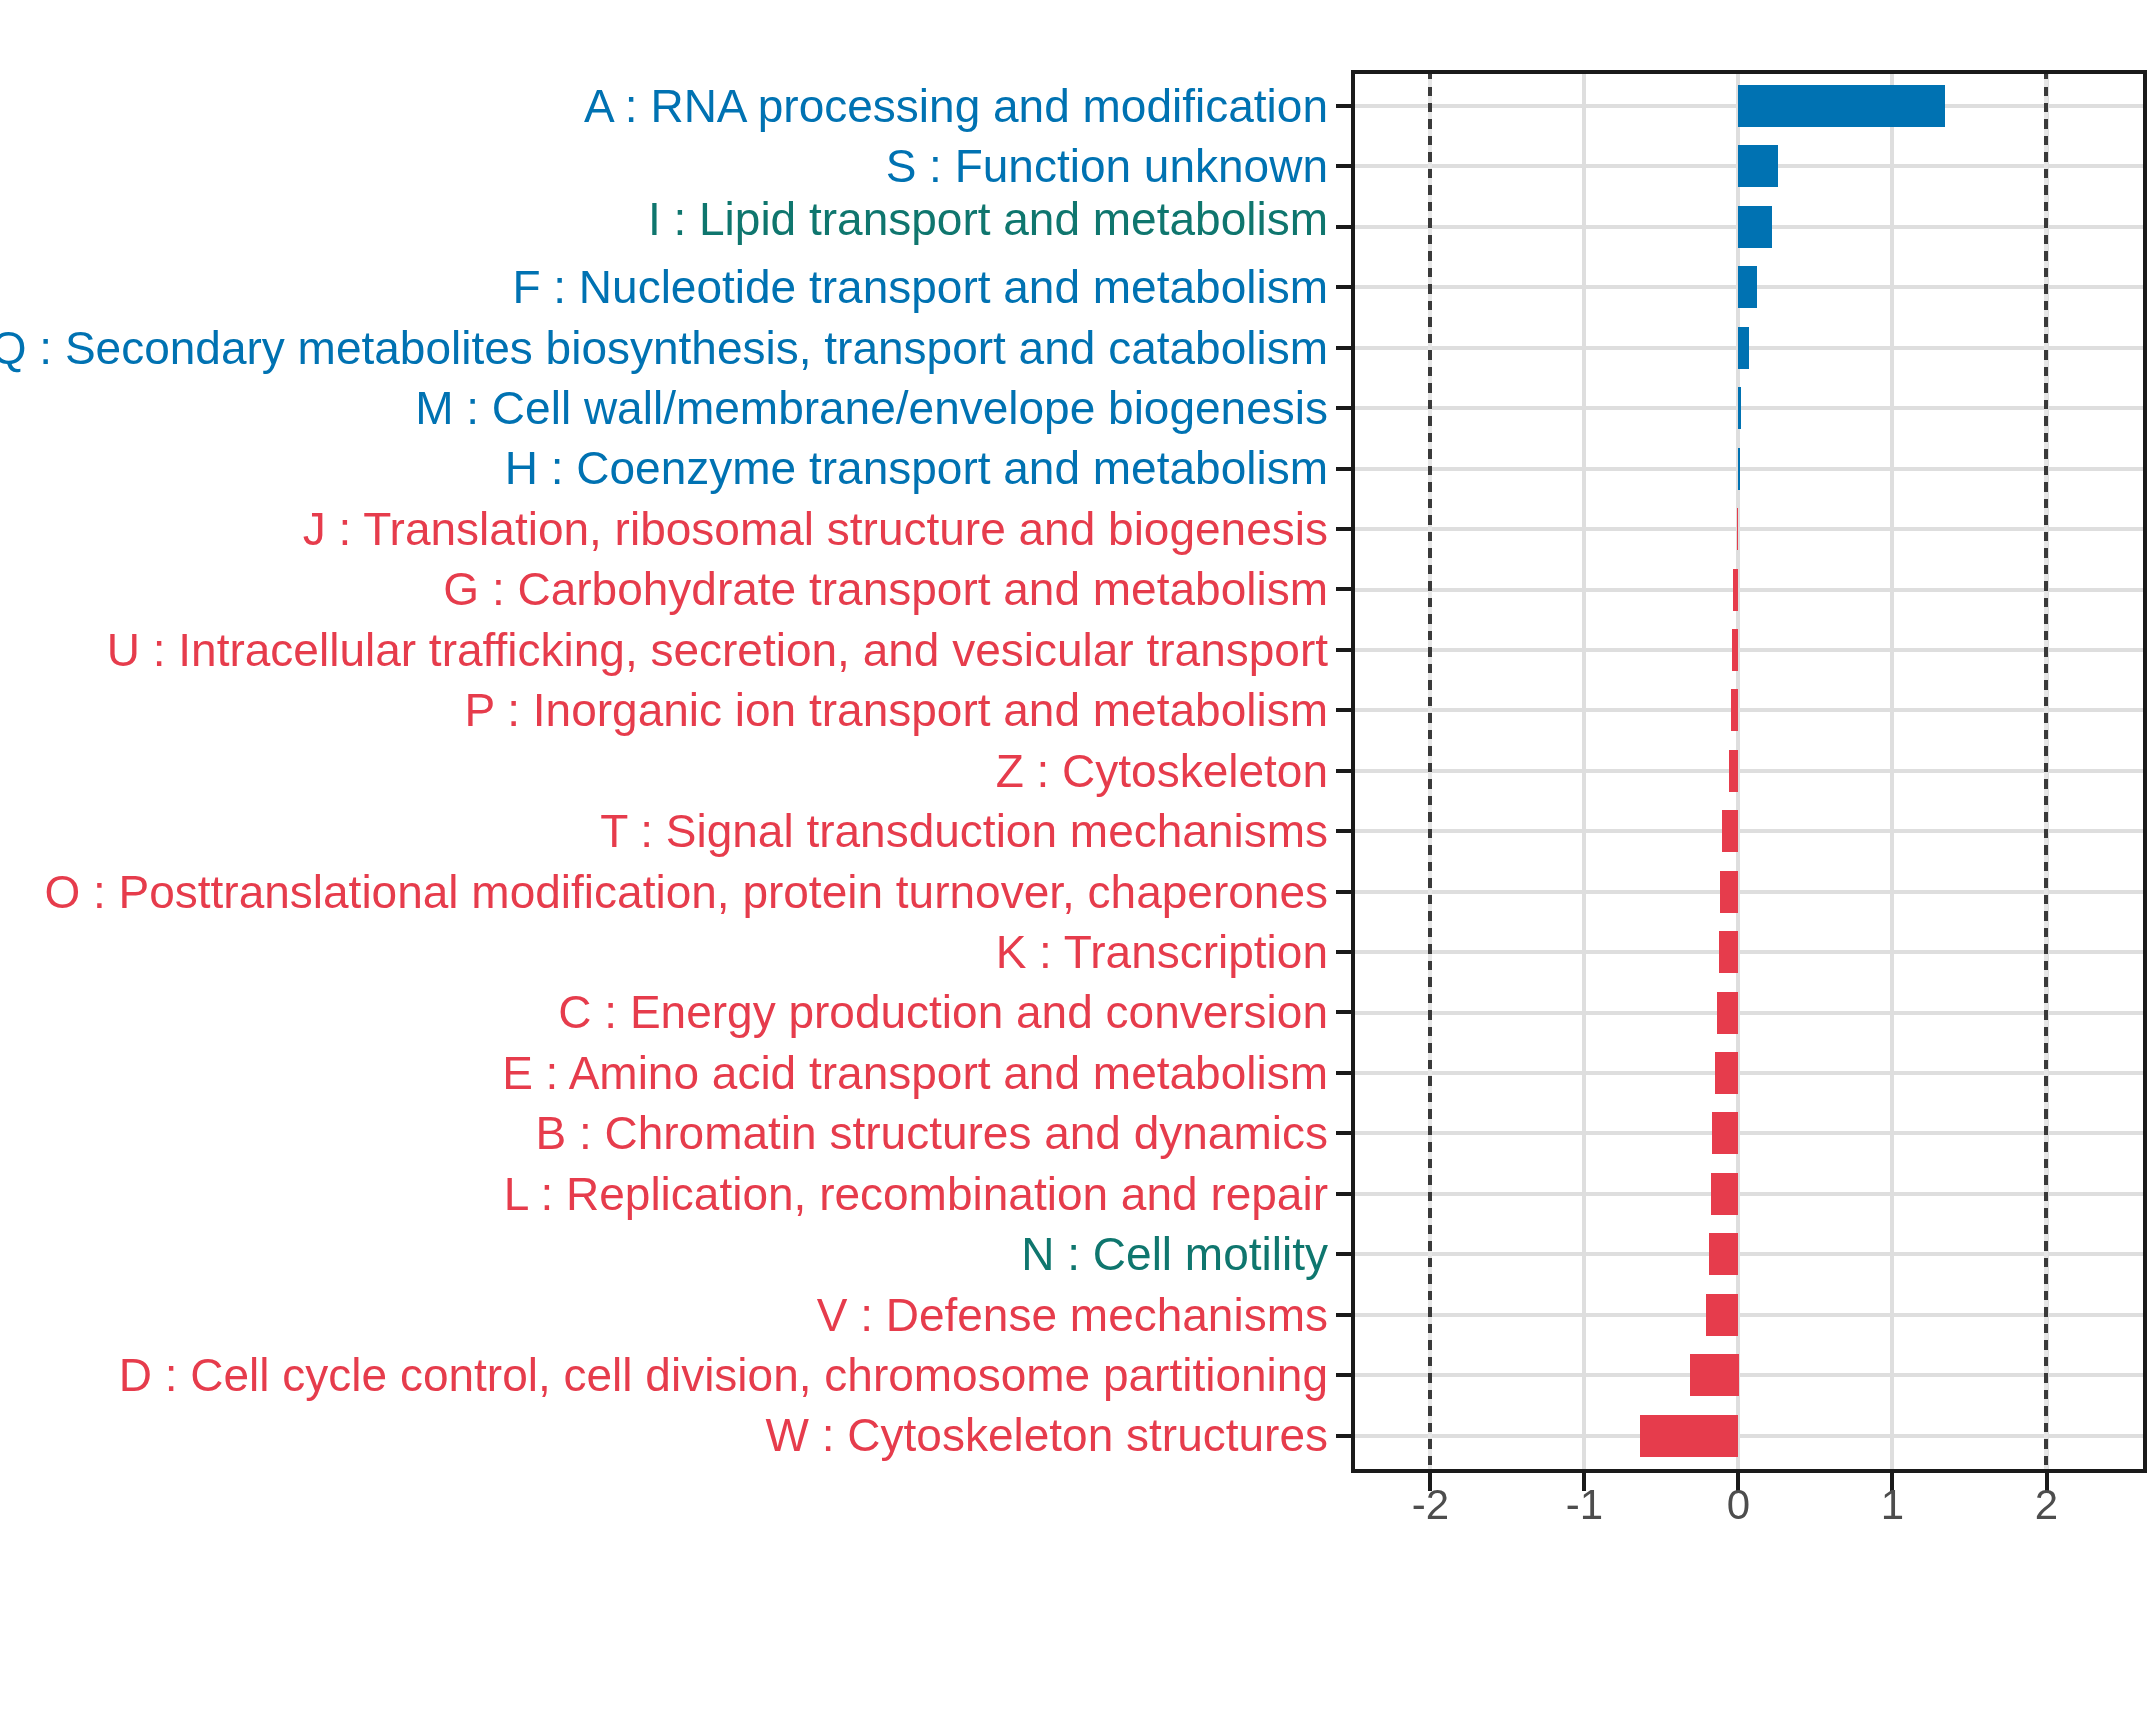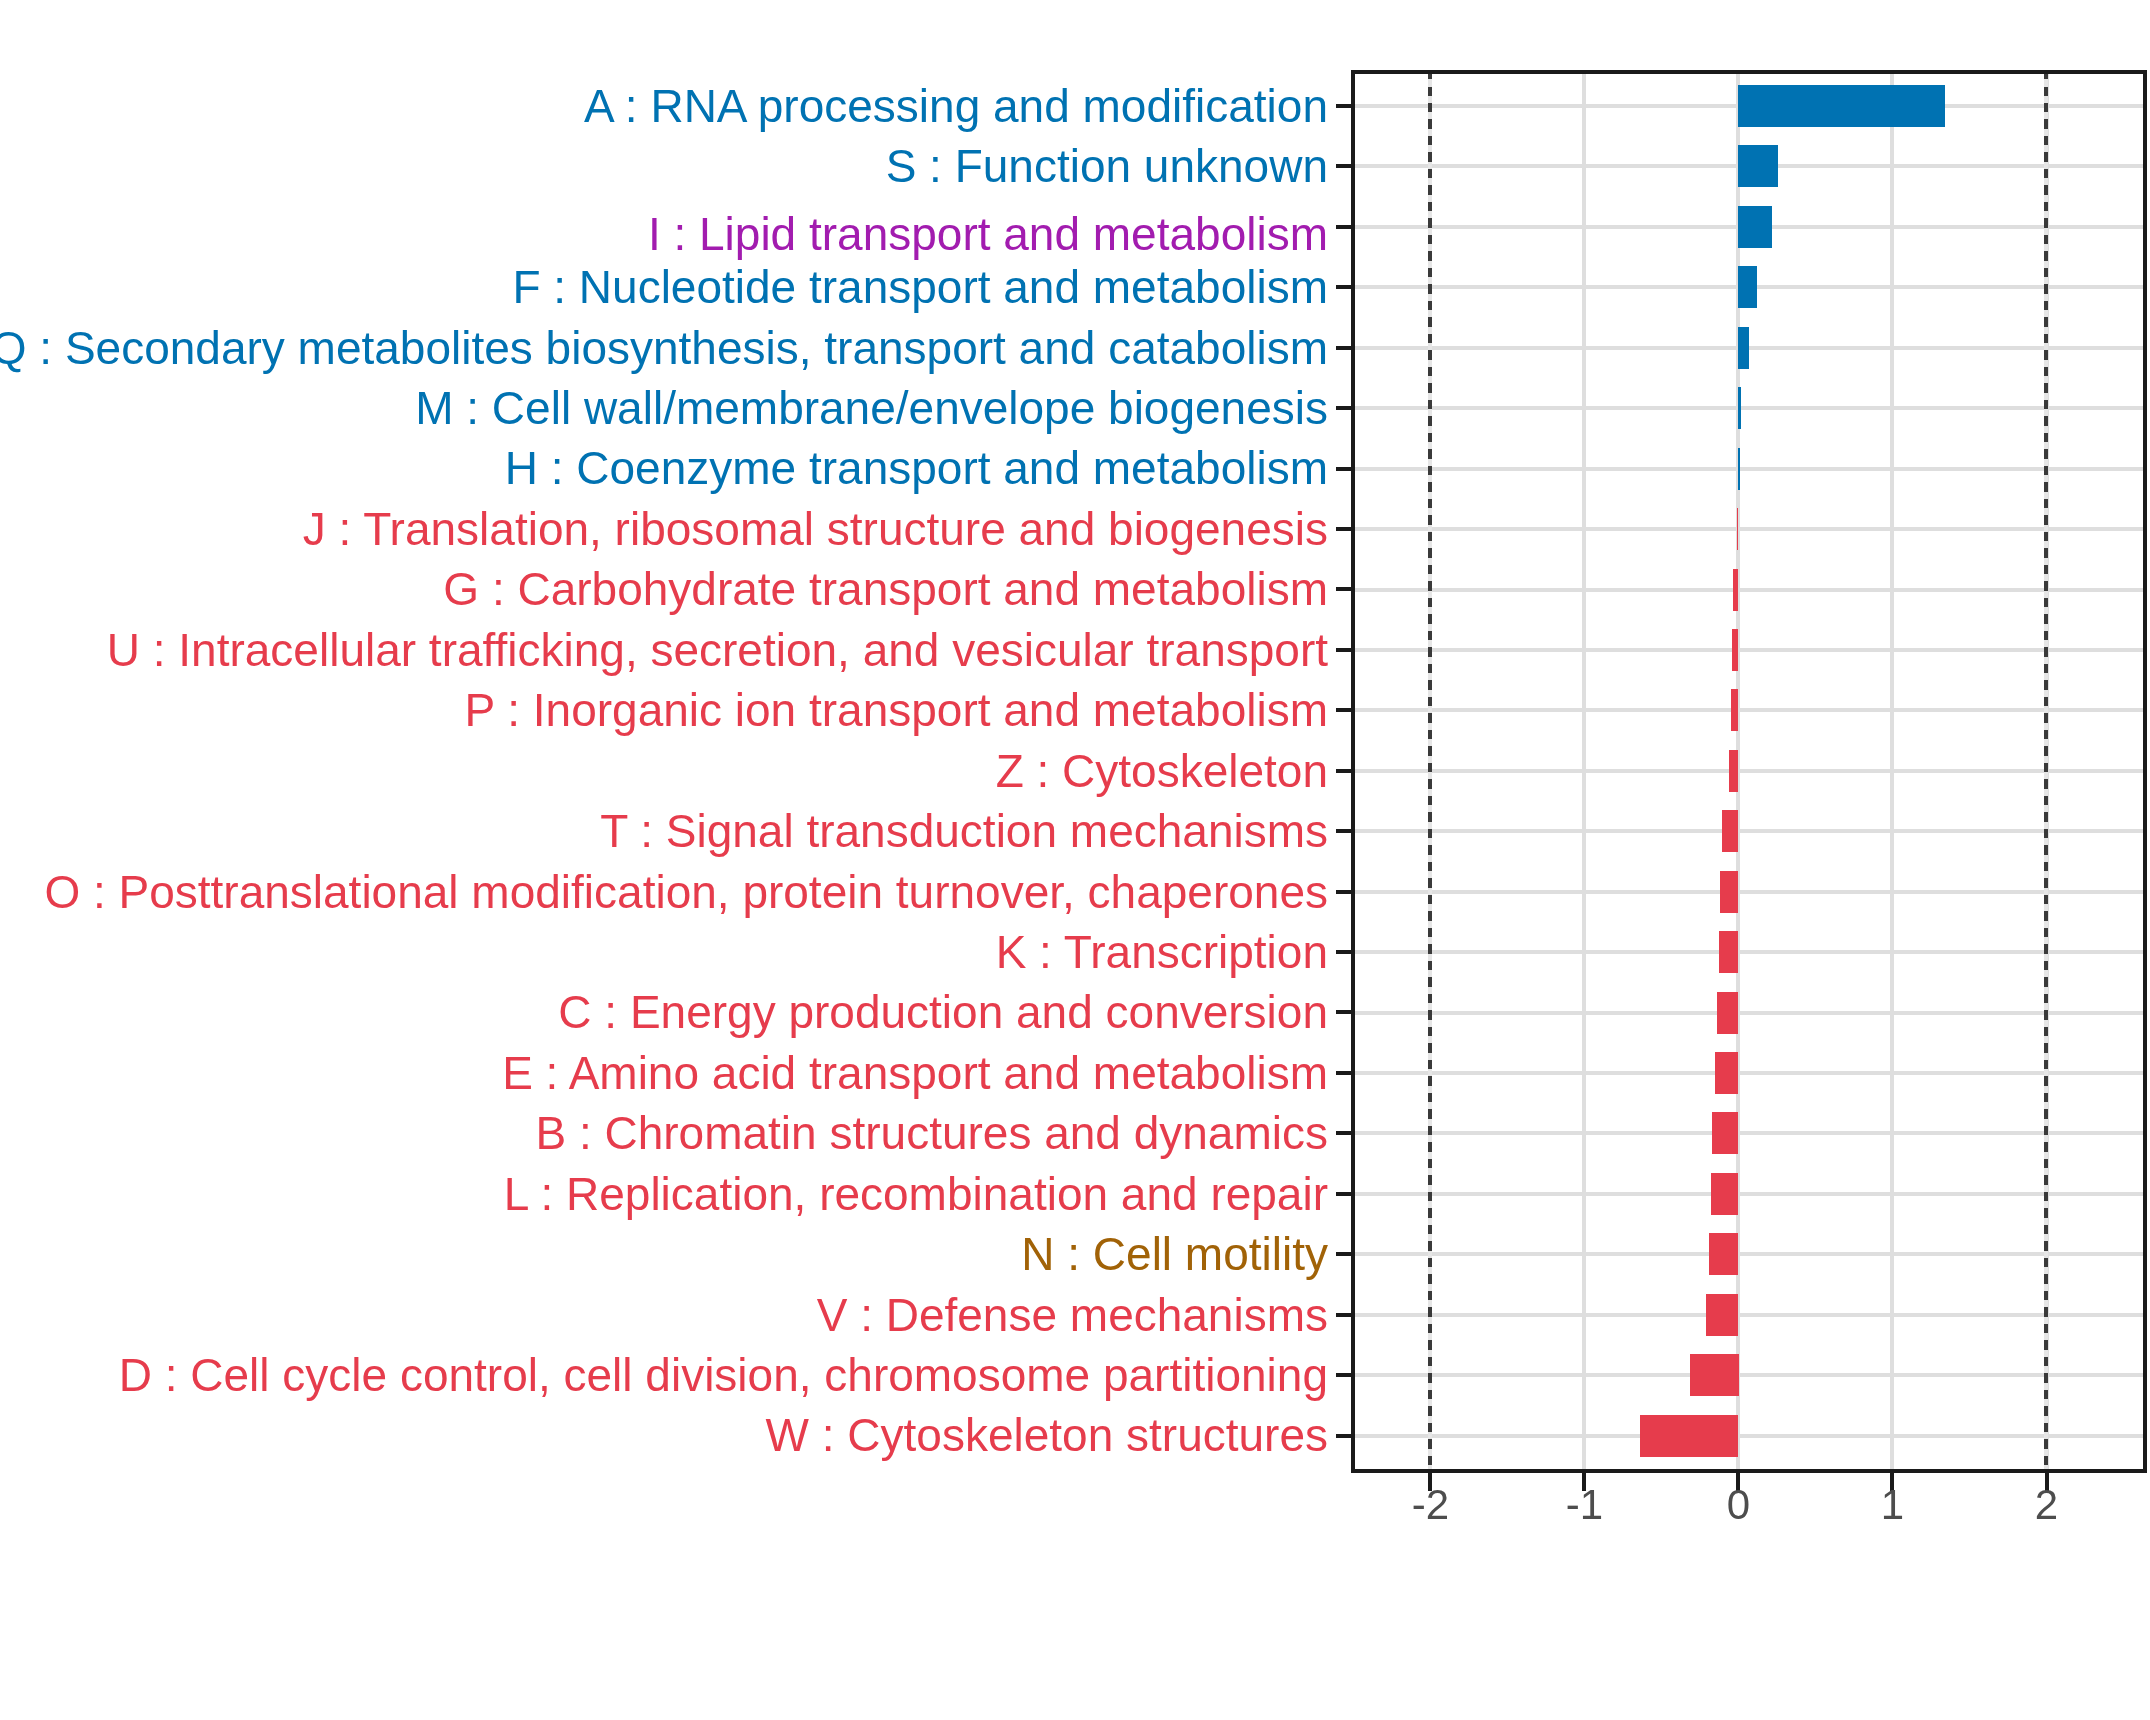--- a/index.html
+++ b/index.html
@@ -123,38 +123,38 @@
   }
 </style>
 </head>
 <body>
 
 <div id="figure">
 
   <div id="cat-labels">
       <div class="cat-label" style="top: 79px; color: rgb(0, 114, 178);">A : RNA processing and modification</div>
       <div class="cat-label" style="top: 139px; color: rgb(0, 114, 178);">S : Function unknown</div>
-      <div class="cat-label" style="top: 207px; color: #a21caf;">I : Lipid transport and metabolism</div>
+      <div class="cat-label" style="top: 192px; color: #0f766e;">I : Lipid transport and metabolism</div>
       <div class="cat-label" style="top: 260px; color: rgb(0, 114, 178);">F : Nucleotide transport and metabolism</div>
       <div class="cat-label" style="top: 321px; color: rgb(0, 114, 178);">Q : Secondary metabolites biosynthesis, transport and catabolism</div>
       <div class="cat-label" style="top: 381px; color: rgb(0, 114, 178);">M : Cell wall/membrane/envelope biogenesis</div>
       <div class="cat-label" style="top: 441px; color: rgb(0, 114, 178);">H : Coenzyme transport and metabolism</div>
       <div class="cat-label" style="top: 502px; color: rgb(230, 60, 76);">J : Translation, ribosomal structure and biogenesis</div>
       <div class="cat-label" style="top: 562px; color: rgb(230, 60, 76);">G : Carbohydrate transport and metabolism</div>
       <div class="cat-label" style="top: 623px; color: rgb(230, 60, 76); margin-left: 27px;">U : Intracellular trafficking, secretion, and vesicular transport</div>
       <div class="cat-label" style="top: 683px; color: rgb(230, 60, 76);">P : Inorganic ion transport and metabolism</div>
       <div class="cat-label" style="top: 744px; color: rgb(230, 60, 76);">Z : Cytoskeleton</div>
       <div class="cat-label" style="top: 804px; color: rgb(230, 60, 76);">T : Signal transduction mechanisms</div>
       <div class="cat-label" style="top: 865px; color: rgb(230, 60, 76);">O : Posttranslational modification, protein turnover, chaperones</div>
       <div class="cat-label" style="top: 925px; color: rgb(230, 60, 76);">K : Transcription</div>
       <div class="cat-label" style="top: 985px; color: rgb(230, 60, 76);">C : Energy production and conversion</div>
       <div class="cat-label" style="top: 1046px; color: rgb(230, 60, 76);">E : Amino acid transport and metabolism</div>
       <div class="cat-label" style="top: 1106px; color: rgb(230, 60, 76);">B : Chromatin structures and dynamics</div>
       <div class="cat-label" style="top: 1167px; color: rgb(230, 60, 76);">L : Replication, recombination and repair</div>
-      <div class="cat-label" style="top: 1227px; color: #a16207;">N : Cell motility</div>
+      <div class="cat-label" style="top: 1227px; color: #0f766e;">N : Cell motility</div>
       <div class="cat-label" style="top: 1288px; color: rgb(230, 60, 76);">V : Defense mechanisms</div>
       <div class="cat-label" style="top: 1348px; color: rgb(230, 60, 76);">D : Cell cycle control, cell division, chromosome partitioning</div>
       <div class="cat-label" style="top: 1408px; color: rgb(230, 60, 76);">W : Cytoskeleton structures</div>
     </div>
 
   <div id="panel">
     <div id="grid-layer">
         <div class="gridline-h" style="top: 34px; background: rgb(222, 222, 222);"></div>
         <div class="gridline-h" style="top: 94px; background: rgb(222, 222, 222);"></div>
         <div class="gridline-h" style="top: 155px; background: rgb(222, 222, 222);"></div>

